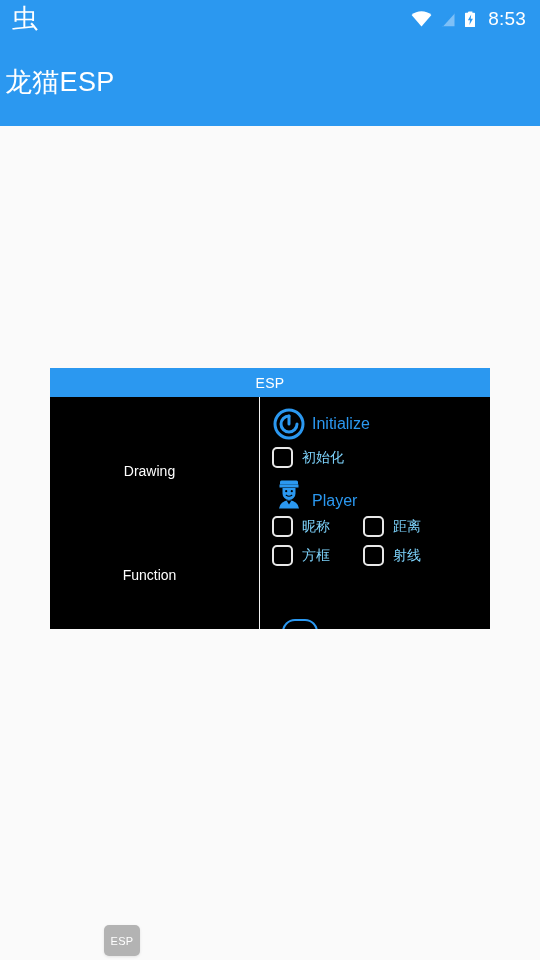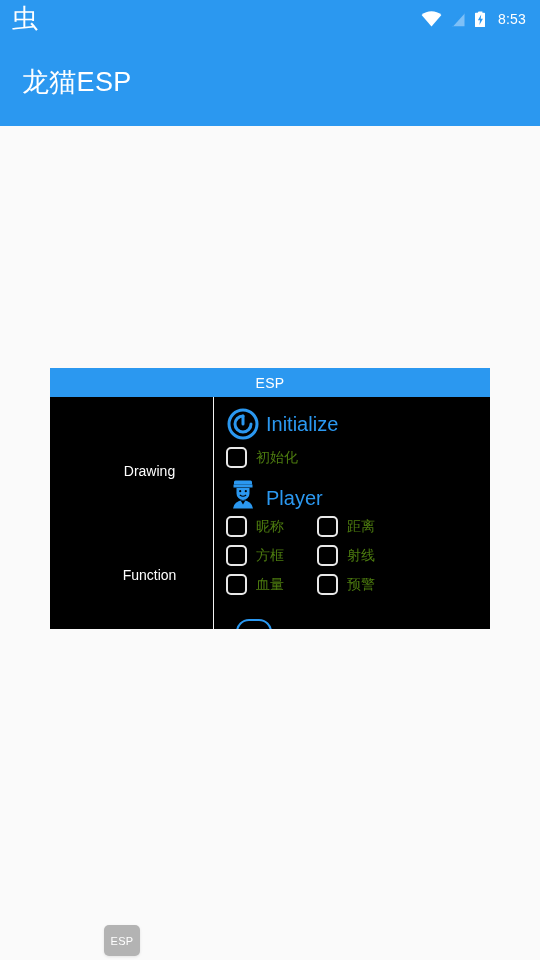--- a/index.html
+++ b/index.html
@@ -31,33 +31,33 @@
     font-size:26px;
     line-height:26px;
     font-family:"DejaVu Sans",sans-serif;
     transform:translateY(-1px);
   }
   #status-spacer { flex:1; }
   #status-right { display:flex; align-items:center; gap:9px; }
   .sb-icon { display:block; }
   #clock {
     color:#ffffff;
-    font-size:14px;
+    font-size:19px;
     letter-spacing:0.2px;
     font-weight:400;
     margin-left:3px;
   }
 
   
   #app-bar {
     position:absolute; left:0; top:38px;
     width:540px; height:88px;
     background:#2b98f0;
     display:flex; align-items:center;
-    padding-left:22px;
+    padding-left:5px;
   }
   #app-title {
     color:#ffffff;
     font-size:27px;
     font-weight:400;
     letter-spacing:0.3px;
   }
   #app-bar-shadow {
     position:absolute; left:0; top:126px;
     width:540px; height:6px;
@@ -92,21 +92,21 @@
     letter-spacing:0.4px;
   }
   #esp-content {
     display:flex;
     width:100%;
     height:232px;
   }
 
   
   #esp-nav {
-    width:164px;
+    width:210px;
     height:100%;
     background:#000000;
     border-right:1.5px solid #f2f2f2;
     position:relative;
   }
   .nav-item {
     position:absolute;
     left:0; width:199px;
     text-align:center;
     color:#ffffff;
@@ -128,21 +128,21 @@
   }
 
   .section-head {
     display:flex;
     align-items:center;
     gap:6px;
     margin-bottom:6px;
   }
   .section-head .sec-label {
     color:#2b98f0;
-    font-size:20px;
+    font-size:16px;
     font-weight:400;
   }
 
   .cb-row {
     display:flex;
     align-items:center;
     margin-bottom:8px;
   }
   .cb-cell {
     display:flex;
@@ -152,21 +152,21 @@
   }
   .cb-cell.wide { width:auto; }
   .checkbox {
     width:21px; height:21px;
     border:2px solid #e8e8e8;
     border-radius:5px;
     background:transparent;
     flex:0 0 auto;
   }
   .cb-label {
-    color:#4d7c0f;
+    color:#7dd3fc;
     font-size:14px;
     font-weight:400;
     white-space:nowrap;
   }
   .cb-gap { width:9px; flex:0 0 auto; }
 
   
   #clipped-switch {
     position:absolute;
     left:22px; bottom:-16px;
@@ -300,31 +300,20 @@
             <span class="checkbox"></span>
             <span class="cb-label">方框</span>
           </div>
           <div class="cb-gap"></div>
           <div class="cb-cell">
             <span class="checkbox"></span>
             <span class="cb-label">射线</span>
           </div>
         </div>
 
-        <div class="cb-row">
-          <div class="cb-cell">
-            <span class="checkbox"></span>
-            <span class="cb-label">血量</span>
-          </div>
-          <div class="cb-gap"></div>
-          <div class="cb-cell">
-            <span class="checkbox"></span>
-            <span class="cb-label">预警</span>
-          </div>
-        </div>
 
         <div id="clipped-switch"></div>
 
       </div>
     </div>
   </div>
 
   <div id="esp-fab">
     <span id="esp-fab-label">ESP</span>
   </div>

